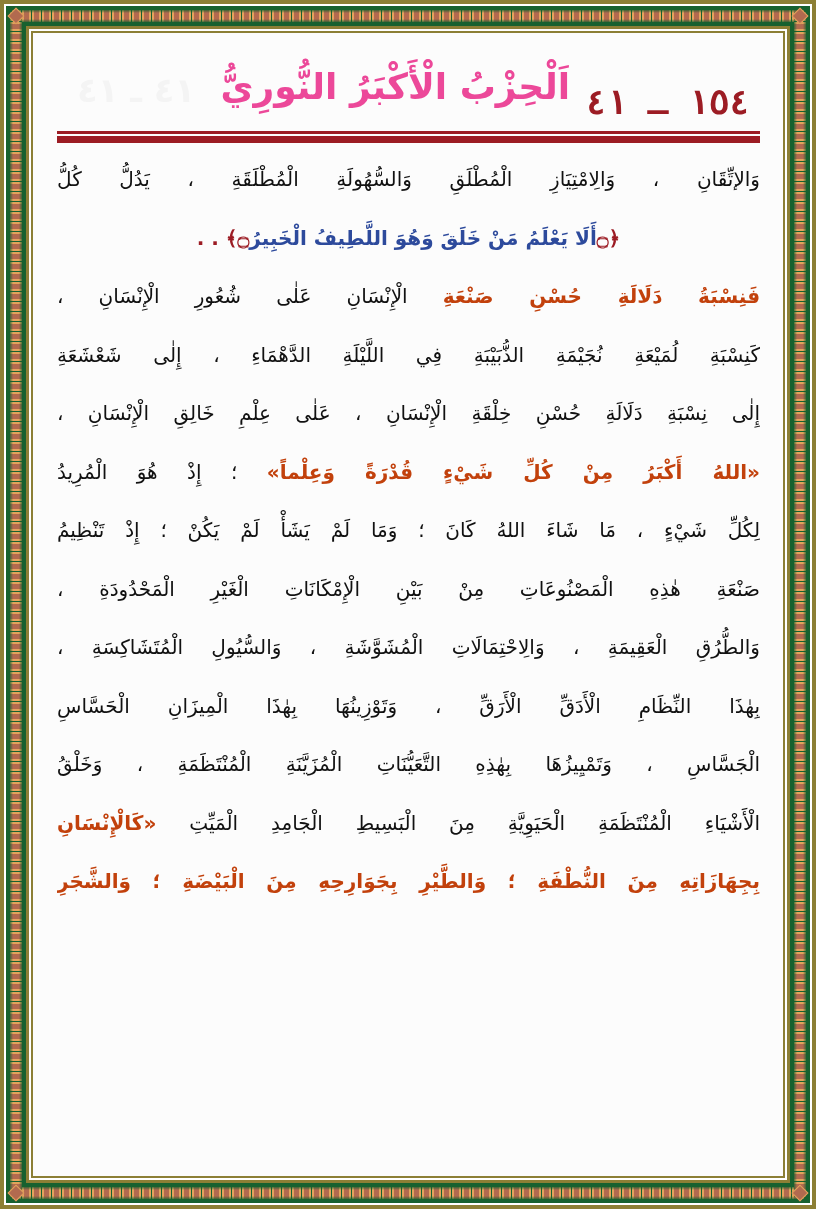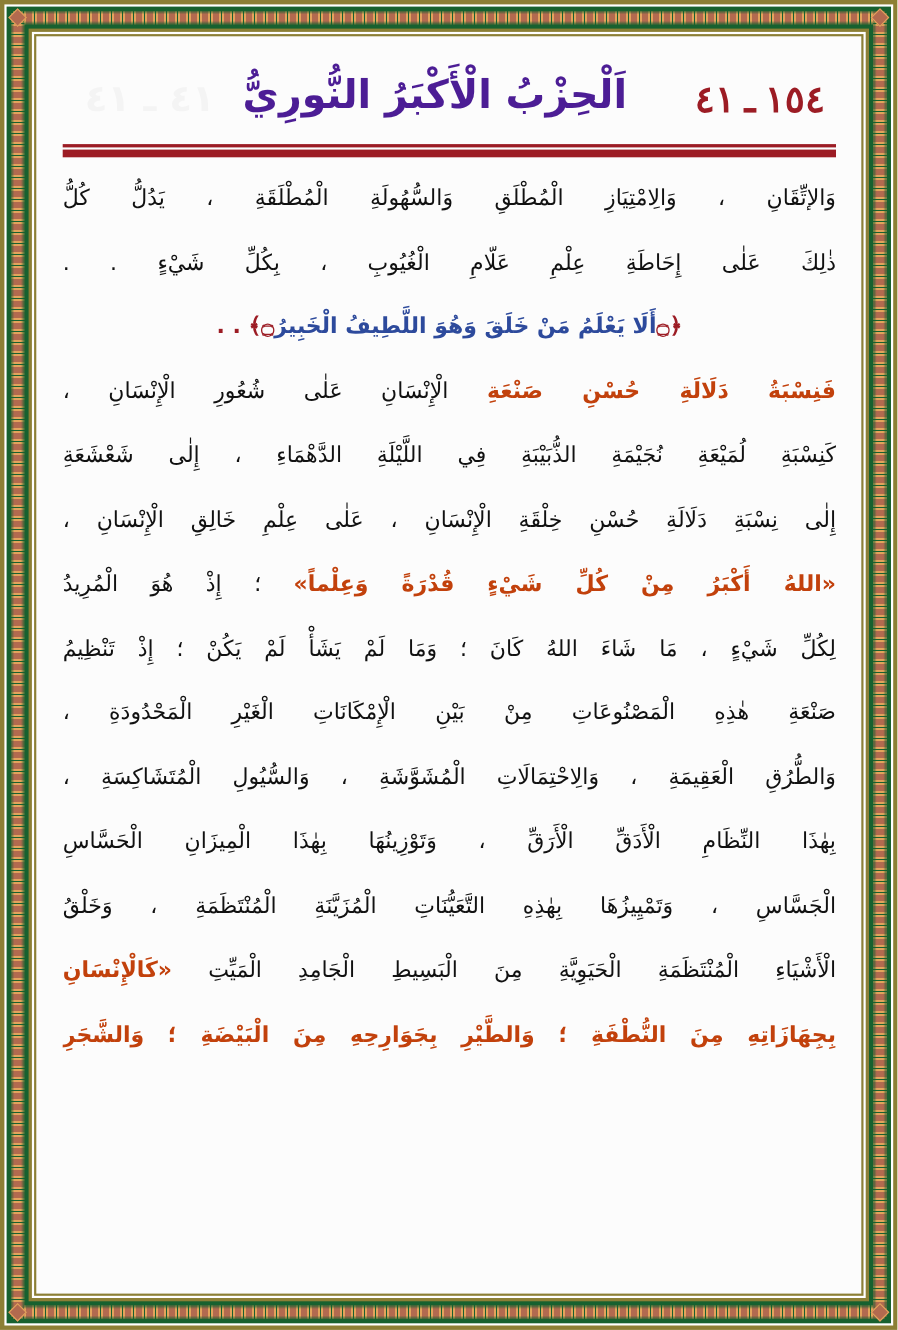--- a/index.html
+++ b/index.html
@@ -86,27 +86,27 @@
     position: absolute; left: 33px; top: 33px; right: 33px; bottom: 33px;
     background: #fcfcfc;
   }
 
   
   .header {
     position: absolute; left: 57px; top: 62px; width: 703px; height: 60px;
     direction: rtl;
   }
   .header .page-num {
-    position: absolute; right: 10px; top: 8px;
+    position: absolute; right: 10px; top: 20px;
     color: #9c1c24; font-weight: bold; font-size: 34px;
-    font-family: Liberation Serif, serif; letter-spacing: 2px;
+    font-family: Liberation Mono, monospace; letter-spacing: 2px;
   }
   .header .book-title {
     position: absolute; right: 190px; top: 4px;
-    color: #4c1d95; font-weight: bold; font-size: 36px;
+    color: #ec4899; font-weight: bold; font-size: 36px;
     font-family: "DejaVu Sans", sans-serif;
   }
   .header .ghost {
     position: absolute; left: 20px; top: 8px;
     color: #f4f4f4; font-weight: bold; font-size: 34px;
     font-family: "DejaVu Sans", sans-serif;
   }
   .rule-thin {
     position: absolute; left: 57px; top: 131px; width: 703px; height: 3px;
     background: #9c1c24;
@@ -156,21 +156,20 @@
 <div class="header">
   <span class="page-num">١٥٤ ـ ٤١</span>
   <span class="book-title">اَلْحِزْبُ الْأَكْبَرُ النُّورِيُّ</span>
   <span class="ghost">٤١ ـ ٤١</span>
 </div>
 <div class="rule-thin"></div>
 <div class="rule-thick"></div>
 
 <div class="body-text" id="body">
     <span class="line"><span class="">وَالإتِّقَانِ ، وَالِامْتِيَازِ الْمُطْلَقِ وَالسُّهُولَةِ الْمُطْلَقَةِ ، يَدُلُّ كُلُّ</span></span>
-    <span class="line"><span class="">ذٰلِكَ عَلٰى إِحَاطَةِ عِلْمِ عَلّامِ الْغُيُوبِ ، بِكُلِّ شَيْءٍ . .</span></span>
     <span class="line center"><span class="orn">﴿</span><span class="orn">۝</span><span class="blue">أَلَا يَعْلَمُ مَنْ خَلَقَ وَهُوَ اللَّطِيفُ الْخَبِيرُ</span><span class="orn">۝</span><span class="orn">﴾</span><span class="orn"> . .</span></span>
     <span class="line"><span class="red">فَنِسْبَةُ دَلَالَةِ حُسْنِ صَنْعَةِ</span><span class=""> الْإِنْسَانِ عَلٰى شُعُورِ الْإِنْسَانِ ،</span></span>
     <span class="line"><span class="">كَنِسْبَةِ لُمَيْعَةِ نُجَيْمَةِ الذُّبَيْبَةِ فِي اللَّيْلَةِ الدَّهْمَاءِ ، إِلٰى شَعْشَعَةِ</span></span>
     <span class="line"><span class="">إِلٰى نِسْبَةِ دَلَالَةِ حُسْنِ خِلْقَةِ الْإِنْسَانِ ، عَلٰى عِلْمِ خَالِقِ الْإِنْسَانِ ،</span></span>
     <span class="line"><span class="red">«اللهُ أَكْبَرُ مِنْ كُلِّ شَيْءٍ قُدْرَةً وَعِلْماً»</span><span class=""> ؛ إِذْ هُوَ الْمُرِيدُ</span></span>
     <span class="line"><span class="">لِكُلِّ شَيْءٍ ، مَا شَاءَ اللهُ كَانَ ؛ وَمَا لَمْ يَشَأْ لَمْ يَكُنْ ؛ إِذْ تَنْظِيمُ</span></span>
     <span class="line"><span class="">صَنْعَةِ هٰذِهِ الْمَصْنُوعَاتِ مِنْ بَيْنِ الْإِمْكَانَاتِ الْغَيْرِ الْمَحْدُودَةِ ،</span></span>
     <span class="line"><span class="">وَالطُّرُقِ الْعَقِيمَةِ ، وَالِاحْتِمَالَاتِ الْمُشَوَّشَةِ ، وَالسُّيُولِ الْمُتَشَاكِسَةِ ،</span></span>
     <span class="line"><span class="">بِهٰذَا النِّظَامِ الْأَدَقِّ الْأَرَقِّ ، وَتَوْزِينُهَا بِهٰذَا الْمِيزَانِ الْحَسَّاسِ</span></span>
     <span class="line"><span class="">الْجَسَّاسِ ، وَتَمْيِيزُهَا بِهٰذِهِ التَّعَيُّنَاتِ الْمُزَيَّنَةِ الْمُنْتَظَمَةِ ، وَخَلْقُ</span></span>

